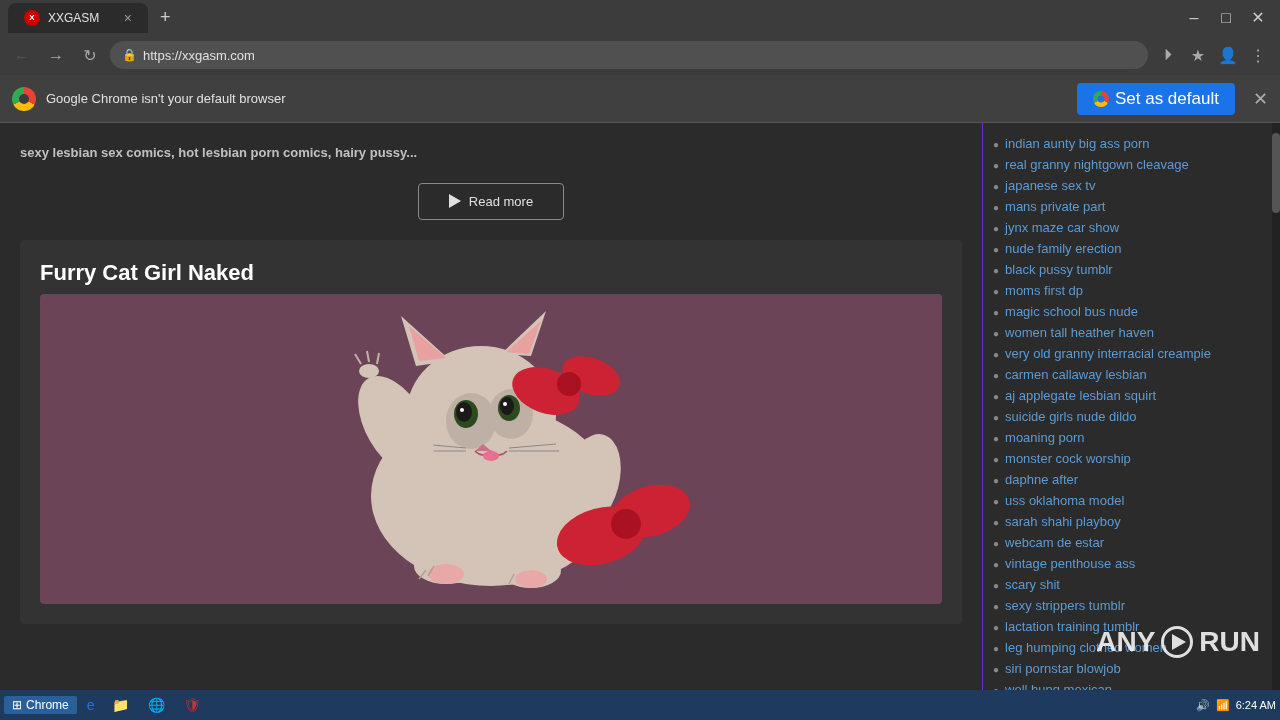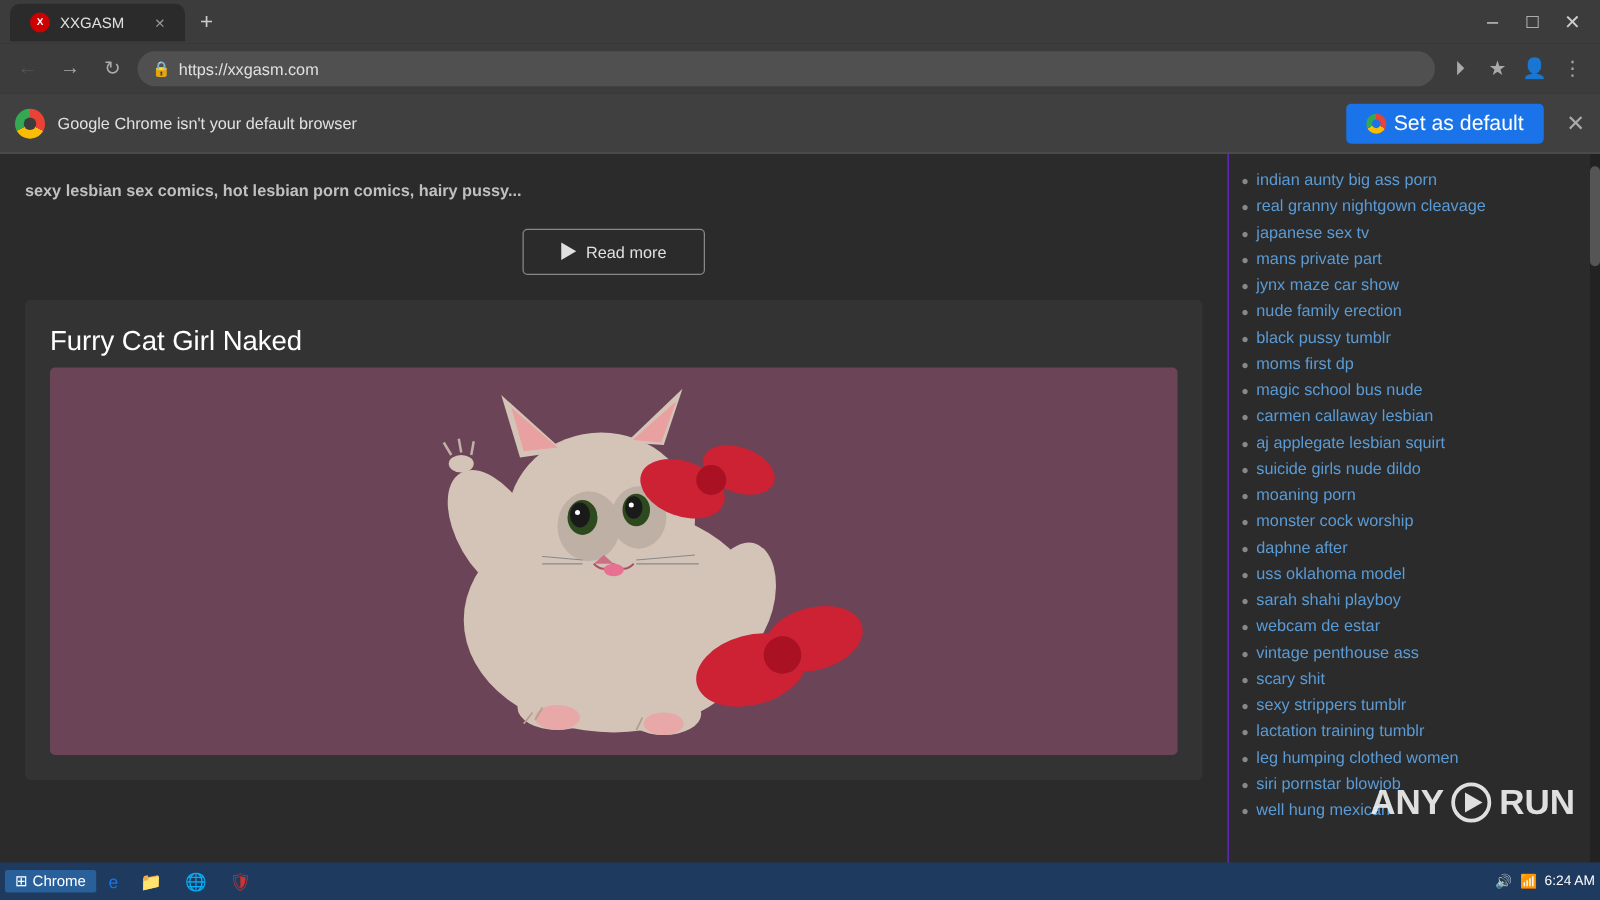--- a/index.html
+++ b/index.html
@@ -50,21 +50,21 @@
     
     .teaser-text { color: #c0c0c0; font-size: 13px; padding: 20px 0 10px 0; line-height: 1.5; font-weight: bold; }
 
     
     .read-more-container { display: flex; justify-content: center; padding: 10px 0 20px 0; }
     .read-more-btn { background: transparent; border: 1px solid #888; border-radius: 4px; color: #e0e0e0; padding: 10px 30px; font-size: 13px; cursor: pointer; display: flex; align-items: center; gap: 8px; }
     .play-icon { width: 0; height: 0; border-top: 7px solid transparent; border-bottom: 7px solid transparent; border-left: 12px solid #e0e0e0; display: inline-block; }
 
     
     .article-card { background: #333; border-radius: 4px; padding: 20px; margin-bottom: 16px; }
-    .article-title { color: #ffffff; font-size: 22px; font-weight: normal; margin-bottom: 8px; }
+    .article-title { color: #ffffff; font-size: 22px; font-weight: bold; margin-bottom: 8px; }
 
     
     .sidebar { width: 290px; background: #2b2b2b; padding: 10px 0; overflow-y: hidden; border-left: 1px solid #6d28d9; }
     .sidebar-list { list-style: none; padding: 0 10px; }
     .sidebar-list li { padding: 3px 0; }
     .sidebar-list a { color: #5b9bd5; text-decoration: none; font-size: 13px; }
     .sidebar-bullet { color: #888; margin-right: 6px; font-size: 10px; }
 
     
     .sidebar-scrollbar { width: 8px; background: #222; }
@@ -227,20 +227,22 @@
           <ul class="sidebar-list">
             <li><span class="sidebar-bullet">●</span><a href="#">indian aunty big ass porn</a></li>
             <li><span class="sidebar-bullet">●</span><a href="#">real granny nightgown cleavage</a></li>
             <li><span class="sidebar-bullet">●</span><a href="#">japanese sex tv</a></li>
             <li><span class="sidebar-bullet">●</span><a href="#">mans private part</a></li>
             <li><span class="sidebar-bullet">●</span><a href="#">jynx maze car show</a></li>
             <li><span class="sidebar-bullet">●</span><a href="#">nude family erection</a></li>
             <li><span class="sidebar-bullet">●</span><a href="#">black pussy tumblr</a></li>
             <li><span class="sidebar-bullet">●</span><a href="#">moms first dp</a></li>
             <li><span class="sidebar-bullet">●</span><a href="#">magic school bus nude</a></li>
+            <li><span class="sidebar-bullet">●</span><a href="#">women tall heather haven</a></li>
+            <li><span class="sidebar-bullet">●</span><a href="#">very old granny interracial creampie</a></li>
             <li><span class="sidebar-bullet">●</span><a href="#">carmen callaway lesbian</a></li>
             <li><span class="sidebar-bullet">●</span><a href="#">aj applegate lesbian squirt</a></li>
             <li><span class="sidebar-bullet">●</span><a href="#">suicide girls nude dildo</a></li>
             <li><span class="sidebar-bullet">●</span><a href="#">moaning porn</a></li>
             <li><span class="sidebar-bullet">●</span><a href="#">monster cock worship</a></li>
             <li><span class="sidebar-bullet">●</span><a href="#">daphne after</a></li>
             <li><span class="sidebar-bullet">●</span><a href="#">uss oklahoma model</a></li>
             <li><span class="sidebar-bullet">●</span><a href="#">sarah shahi playboy</a></li>
             <li><span class="sidebar-bullet">●</span><a href="#">webcam de estar</a></li>
             <li><span class="sidebar-bullet">●</span><a href="#">vintage penthouse ass</a></li>

